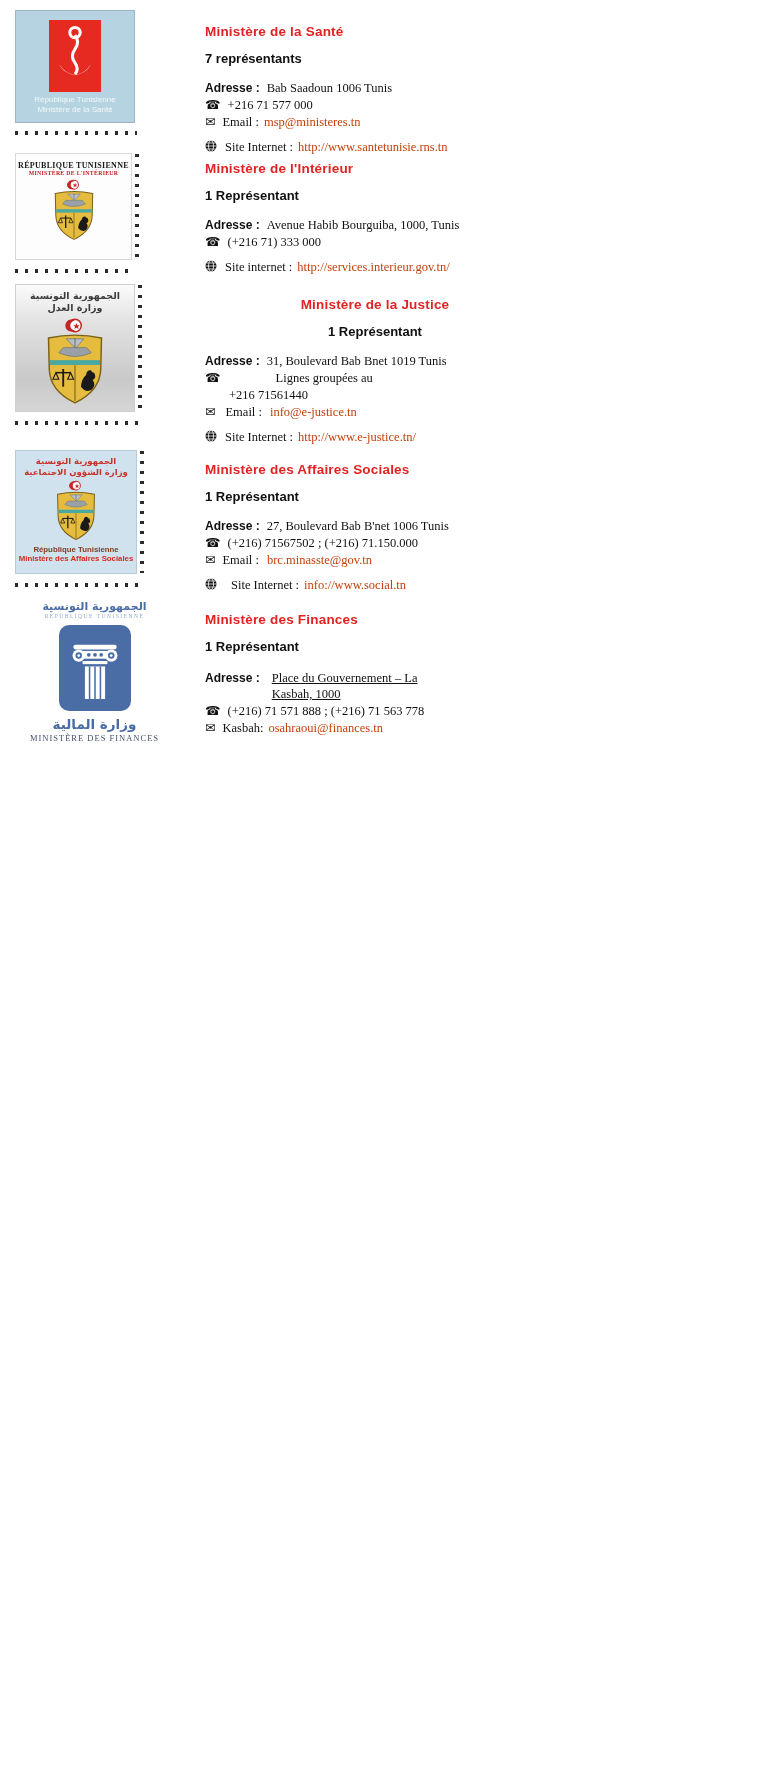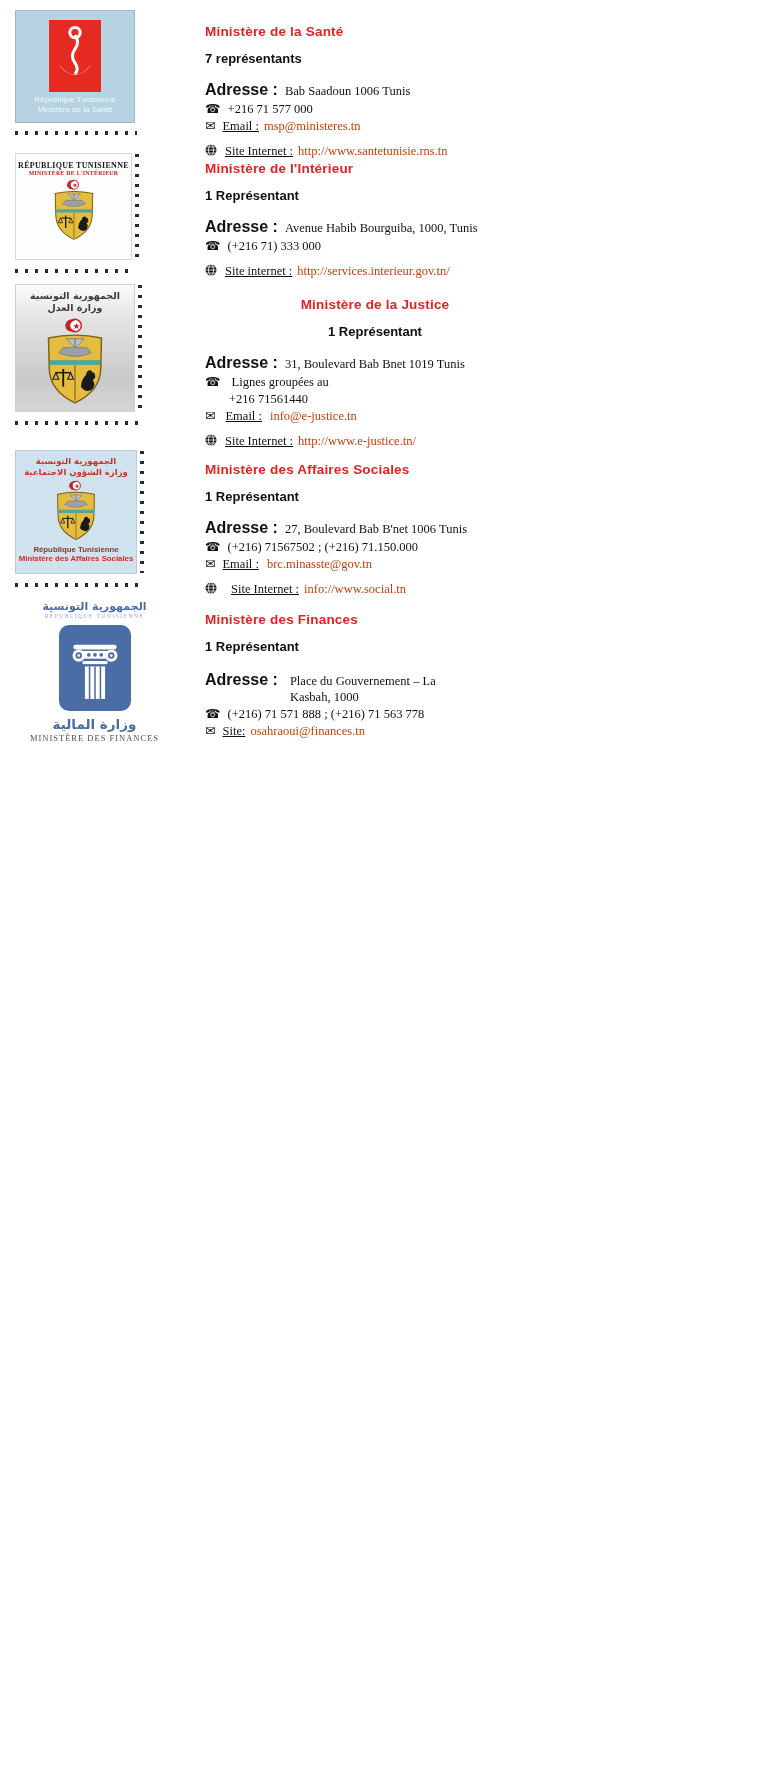--- a/index.html
+++ b/index.html
@@ -16,29 +16,29 @@
   .ministry-title {
     font-family:"Liberation Sans", sans-serif; font-weight:bold;
     font-size:13.5px; color:#e32222; margin-bottom:12px; letter-spacing:.2px;
   }
   .reps {
     font-family:"Liberation Sans", sans-serif; font-weight:bold;
     font-size:13px; color:#101010; margin-bottom:14px;
   }
   .line { font-size:12.5px; line-height:1.28; margin-bottom:1px; display:flex; align-items:baseline; }
   .addr-label {
-    font-family:"Liberation Sans", sans-serif; font-weight:bold; font-size:16px;
+    font-family:"Liberation Sans", sans-serif; font-weight:bold; font-size:12px;
     margin-right:7px; white-space:nowrap;
   }
   .icon { font-family:"DejaVu Sans", sans-serif; font-size:12.5px; margin-right:7px; color:#111; }
-  .lbl { margin-right:5px; white-space:nowrap;text-decoration:underline; }
+  .lbl { margin-right:5px; white-space:nowrap; }
   a.doc-link { color:#c2410c; cursor:pointer; }
   .site-row { margin-top:9px; }
   .globe-svg { width:12px; height:12px; margin-right:8px; position:relative; top:1px; flex:0 0 12px; }
-  .val2 { display:block; }
+  .val2 { display:block;text-decoration:underline; }
 
   
   .stamp { position:relative; background:#fff; }
   .perf-bottom { height:4px; margin-top:3px;
     background:repeating-linear-gradient(90deg,#2a2a2a 0 3px,transparent 3px 10px); }
   .perf-right { position:absolute; top:0; bottom:0; right:-8px; width:4px;
     background:repeating-linear-gradient(180deg,#2a2a2a 0 3px,transparent 3px 10px); }
 
   .stamp-sante { left:15px; position:absolute; top:0; width:120px; height:113px;
     background:#b5d3e1; border:1px solid #9db6c2; text-align:center; padding-top:9px; }
@@ -206,21 +206,21 @@
     </div>
     <div class="info-col" style="padding-top:13px;text-align:center;">
       <div class="ministry-title">Ministère de la Justice</div>
       <div class="reps">1 Représentant</div>
       <div class="line">
           <span class="addr-label">Adresse :</span>
           <span>31, Boulevard Bab Bnet 1019 Tunis</span>
         </div>
       <div class="line">
           <span class="icon">☎</span>
-          <span style="padding-left:4px;">Lignes groupées au</span>
+          <span style="padding-left:4px;margin-left:44px;">Lignes groupées au</span>
         </div>
       <div class="line" style="padding-left:24px;">
           <span>+216 71561440</span>
         </div>
       <div class="line">
           <span class="icon">✉</span>
           <span class="lbl" style="padding-left:3px;margin-right:8px;">Email :</span>
           <a class="doc-link">info@e-justice.tn</a>
         </div>
       <div class="line site-row">
@@ -321,19 +321,19 @@
             <span class="val2">Place du Gouvernement – La</span>
             <span class="val2">Kasbah, 1000</span>
           </span>
       </div>
       <div class="line">
           <span class="icon">☎</span>
           <span>(+216) 71 571 888 ; (+216) 71 563 778</span>
         </div>
       <div class="line">
           <span class="icon">✉</span>
-          <span class="lbl">Site:</span>
+          <span class="lbl">Kasbah:</span>
           <a class="doc-link">osahraoui@finances.tn</a>
         </div>
     </div>
   </section>
 
 </div>
 
 </body></html>

